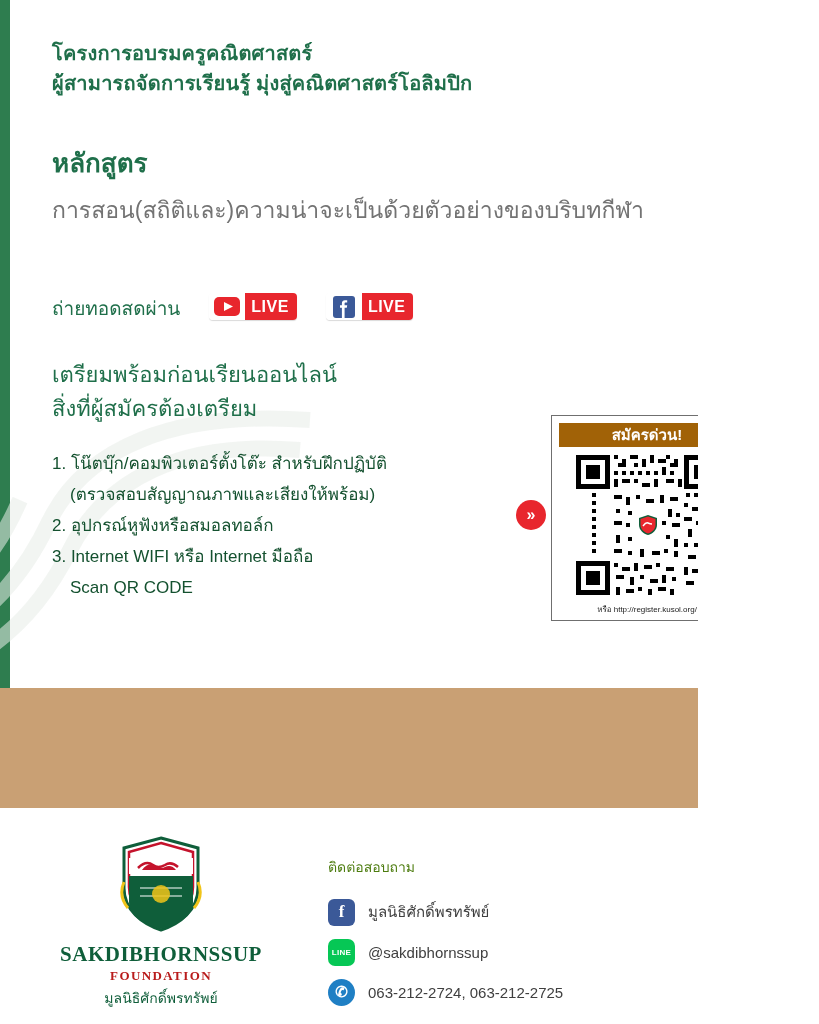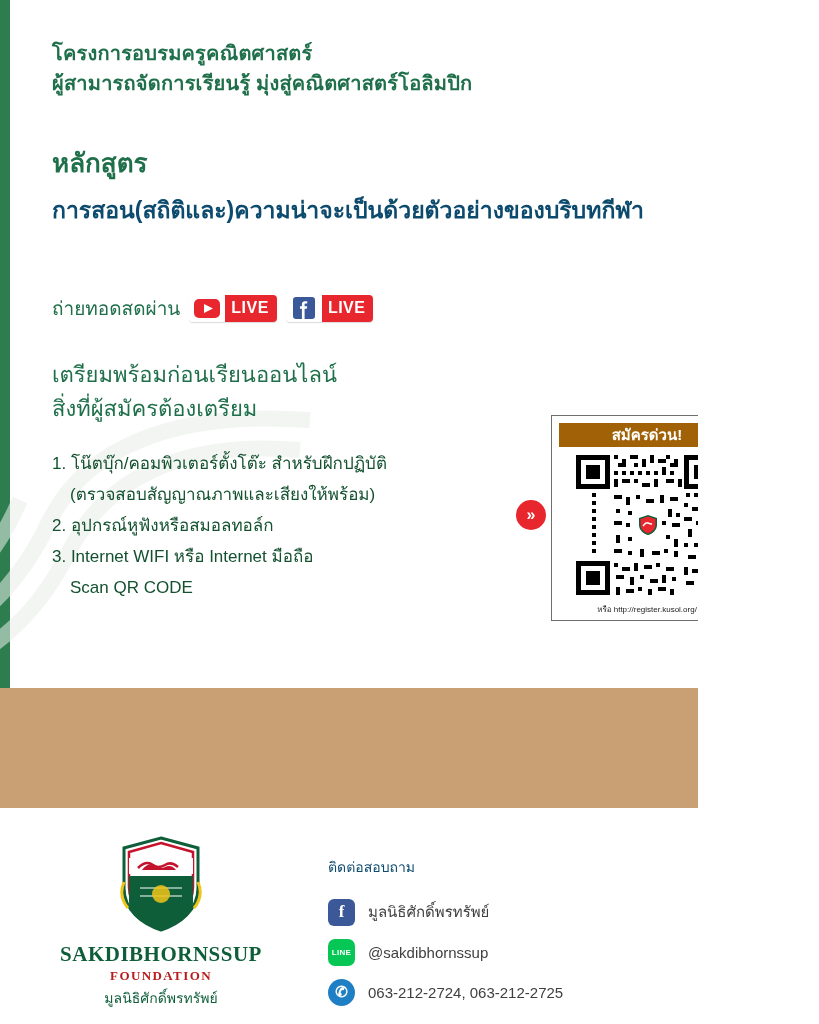--- a/index.html
+++ b/index.html
@@ -70,33 +70,33 @@
     left: 52px;
     top: 142px;
     color: #1f6f4a;
     font-size: 26px;
     font-weight: bold;
   }
   .t-course-title {
     position: absolute;
     left: 52px;
     top: 192px;
-    color: #0c4a6e;
+    color: #737373;
     font-size: 23px;
-    font-weight: bold;
+    font-weight: normal;
   }
 
   
   .live-row {
     position: absolute;
     left: 52px;
     top: 293px;
     display: flex;
-    align-items: center;
-    gap: 9px;
+    align-items: flex-start;
+    gap: 29px;
   }
   .live-text {
     color: #1f6f4a;
     font-size: 19px;
   }
   .badge {
     display: inline-flex;
     align-items: stretch;
     height: 27px;
     border-radius: 4px;
@@ -260,21 +260,21 @@
     top: 48px;
     width: 240px;
   }
   .support-col {
     position: absolute;
     left: 588px;
     top: 48px;
     width: 230px;
   }
   .col-head {
-    color: #0c4a6e;
+    color: #4d7c0f;
     font-size: 14px;
     margin-bottom: 14px;
   }
   .c-row {
     display: flex;
     align-items: center;
     gap: 13px;
     height: 40px;
   }
   .c-ico {

